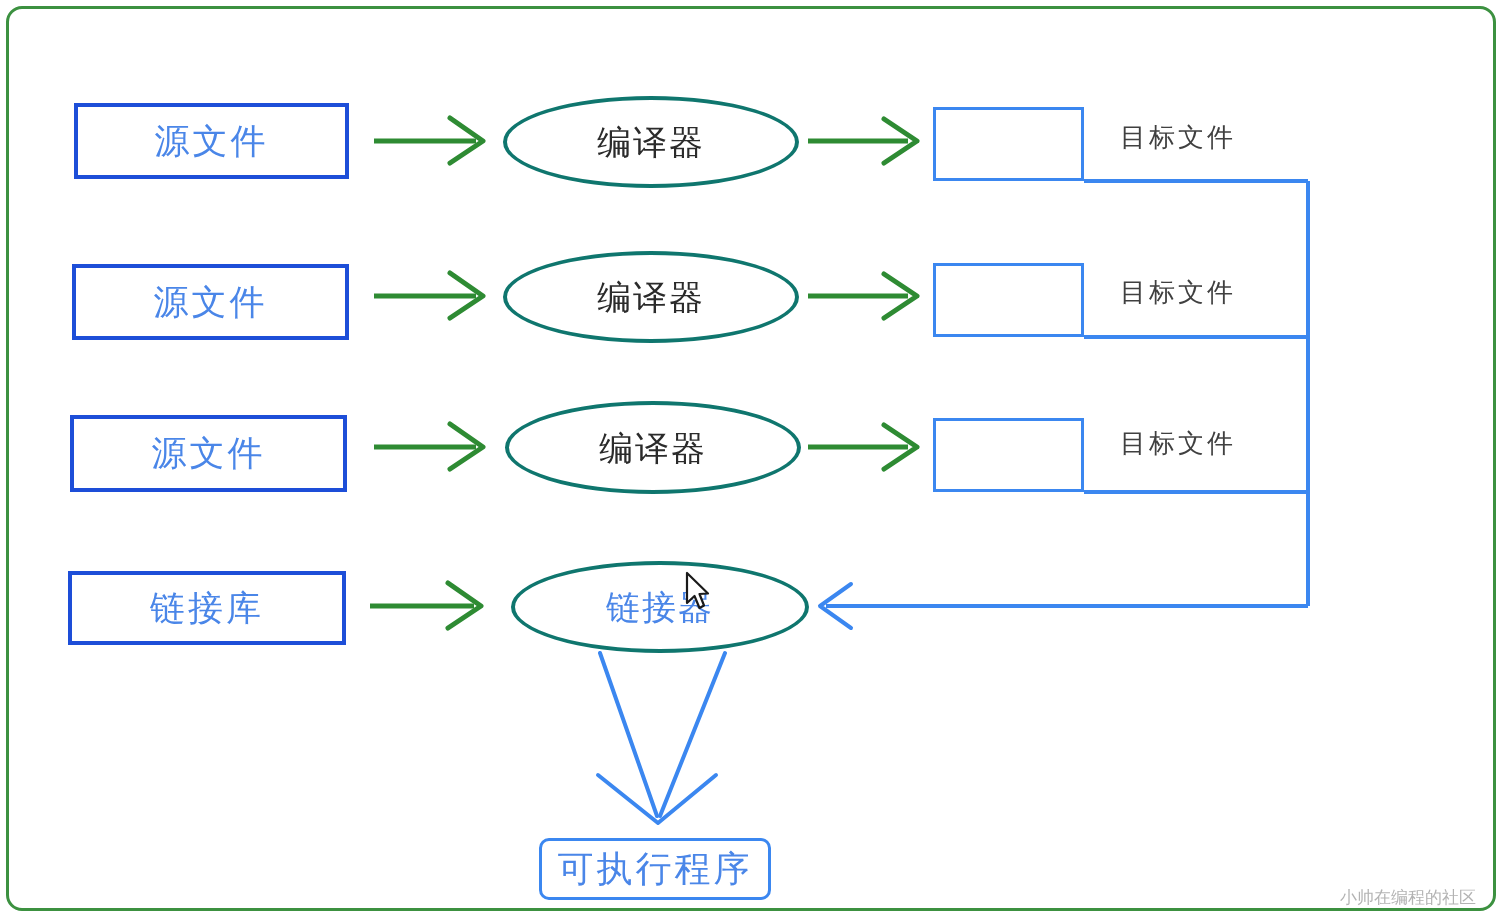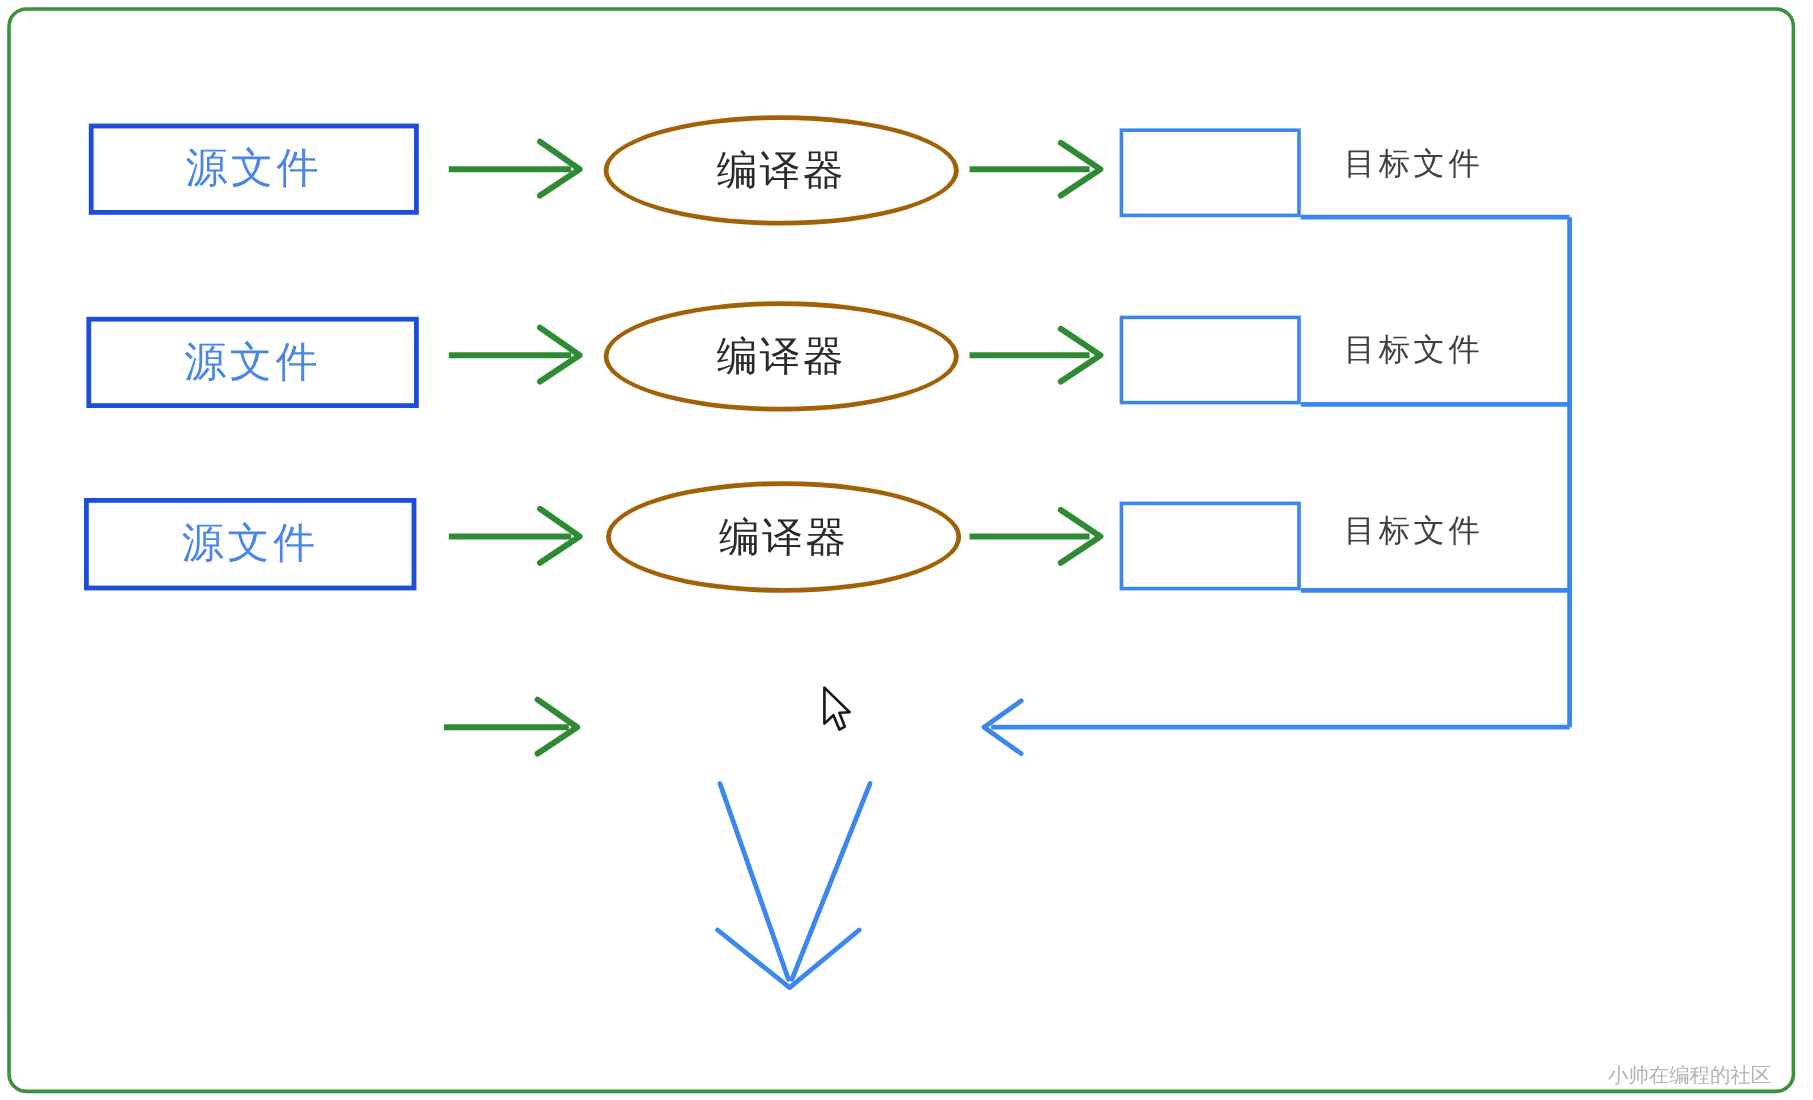--- a/index.html
+++ b/index.html
@@ -53,21 +53,21 @@
     color: #4a86e8;
     font-size: 35px;
     letter-spacing: 3px;
     line-height: 1;
     white-space: nowrap;
   }
   
   .proc-ellipse {
     position: absolute;
     box-sizing: border-box;
-    border: 4px solid #a16207;
+    border: 4px solid #0f766e;
     border-radius: 50%;
     background: #ffffff;
     display: flex;
     align-items: center;
     justify-content: center;
   }
   .proc-ellipse .label {
     font-size: 34px;
     letter-spacing: 2px;
     line-height: 1;
@@ -218,22 +218,31 @@
     <span class="label">源文件</span>
   </div>
 
   <div class="proc-ellipse dark" style="left:505px; top:401px; width:296px; height:93px;">
     <span class="label">编译器</span>
   </div>
 
   <div class="obj-box" style="left:933px; top:418px; width:151px; height:74px;"></div>
   <span class="obj-label" style="left:1120px; top:430px;">目标文件</span>
 
-
-
+  <div class="src-box" style="left:68px; top:571px; width:278px; height:74px;">
+    <span class="label">链接库</span>
+  </div>
+
+  <div class="proc-ellipse blue" style="left:511px; top:561px; width:298px; height:92px;">
+    <span class="label">链接器</span>
+  </div>
+
+  <div id="exe-box" style="left:539px; top:838px; width:232px; height:62px;">
+    <span class="label">可执行程序</span>
+  </div>
 
   <svg id="mouse-cursor" style="left:684px; top:571px;" width="30" height="42" viewBox="0 0 30 42" xmlns="http://www.w3.org/2000/svg">
     <path d="M 3 2 L 3 32 L 10.5 25 L 15.5 37 L 20 34.5 L 15.5 23 L 24 22.5 Z" fill="#ffffff" stroke="#1a1a1a" stroke-width="2.2" stroke-linejoin="round"></path>
   </svg>
 
   <span class="watermark" style="left:1281px; top:889px;margin-top:40px;">CSDN @</span>
   <span id="watermark-overlay" style="left:1340px; top:889px;">小帅在编程的社区</span>
 
 </div>
 

